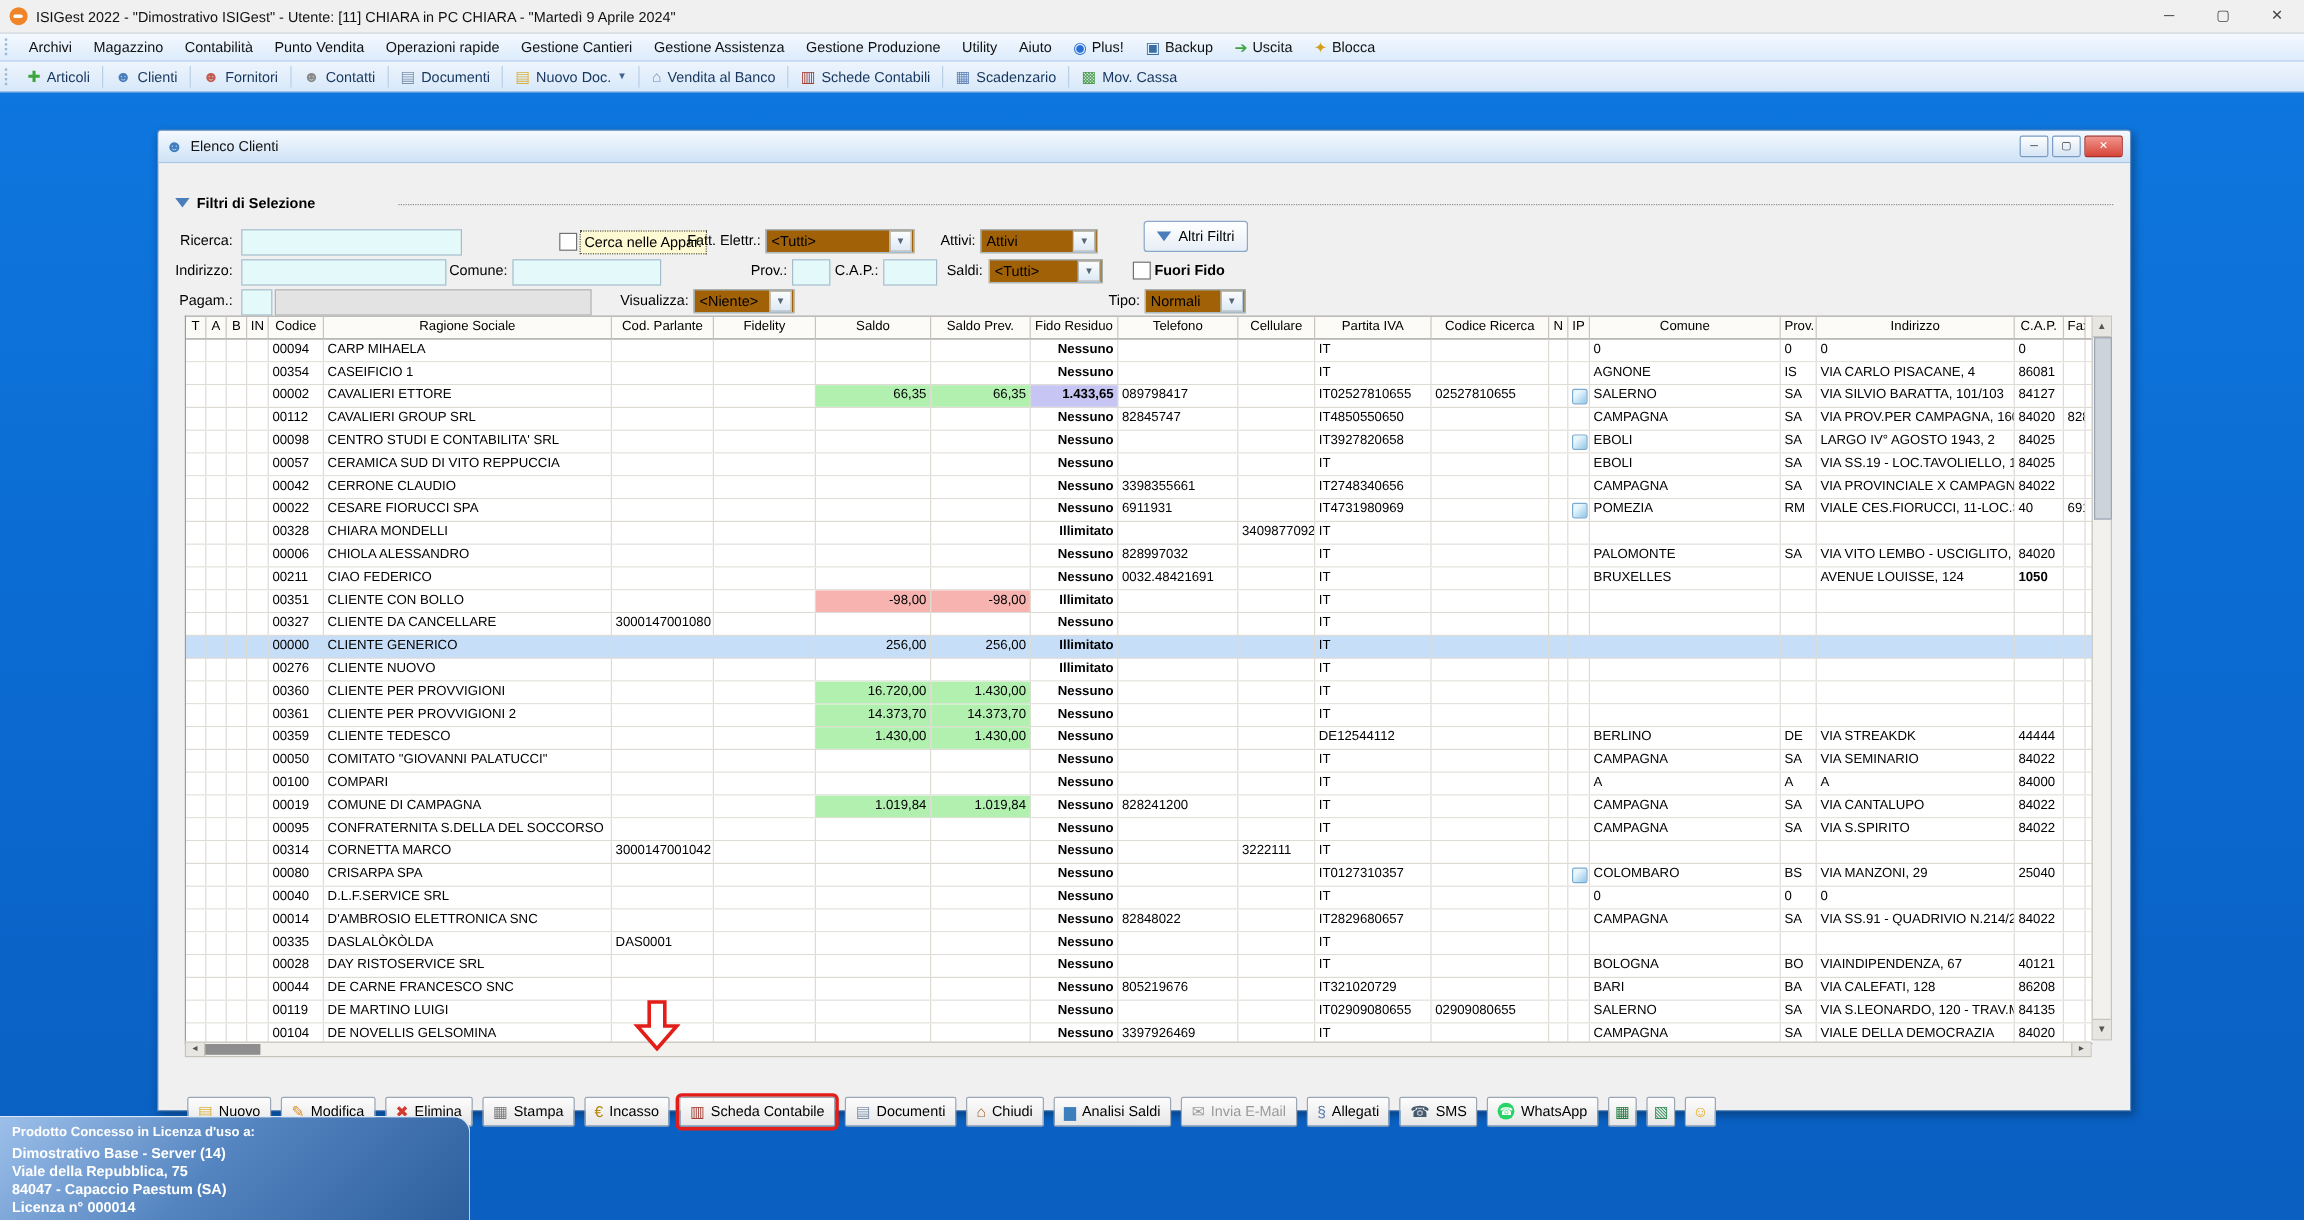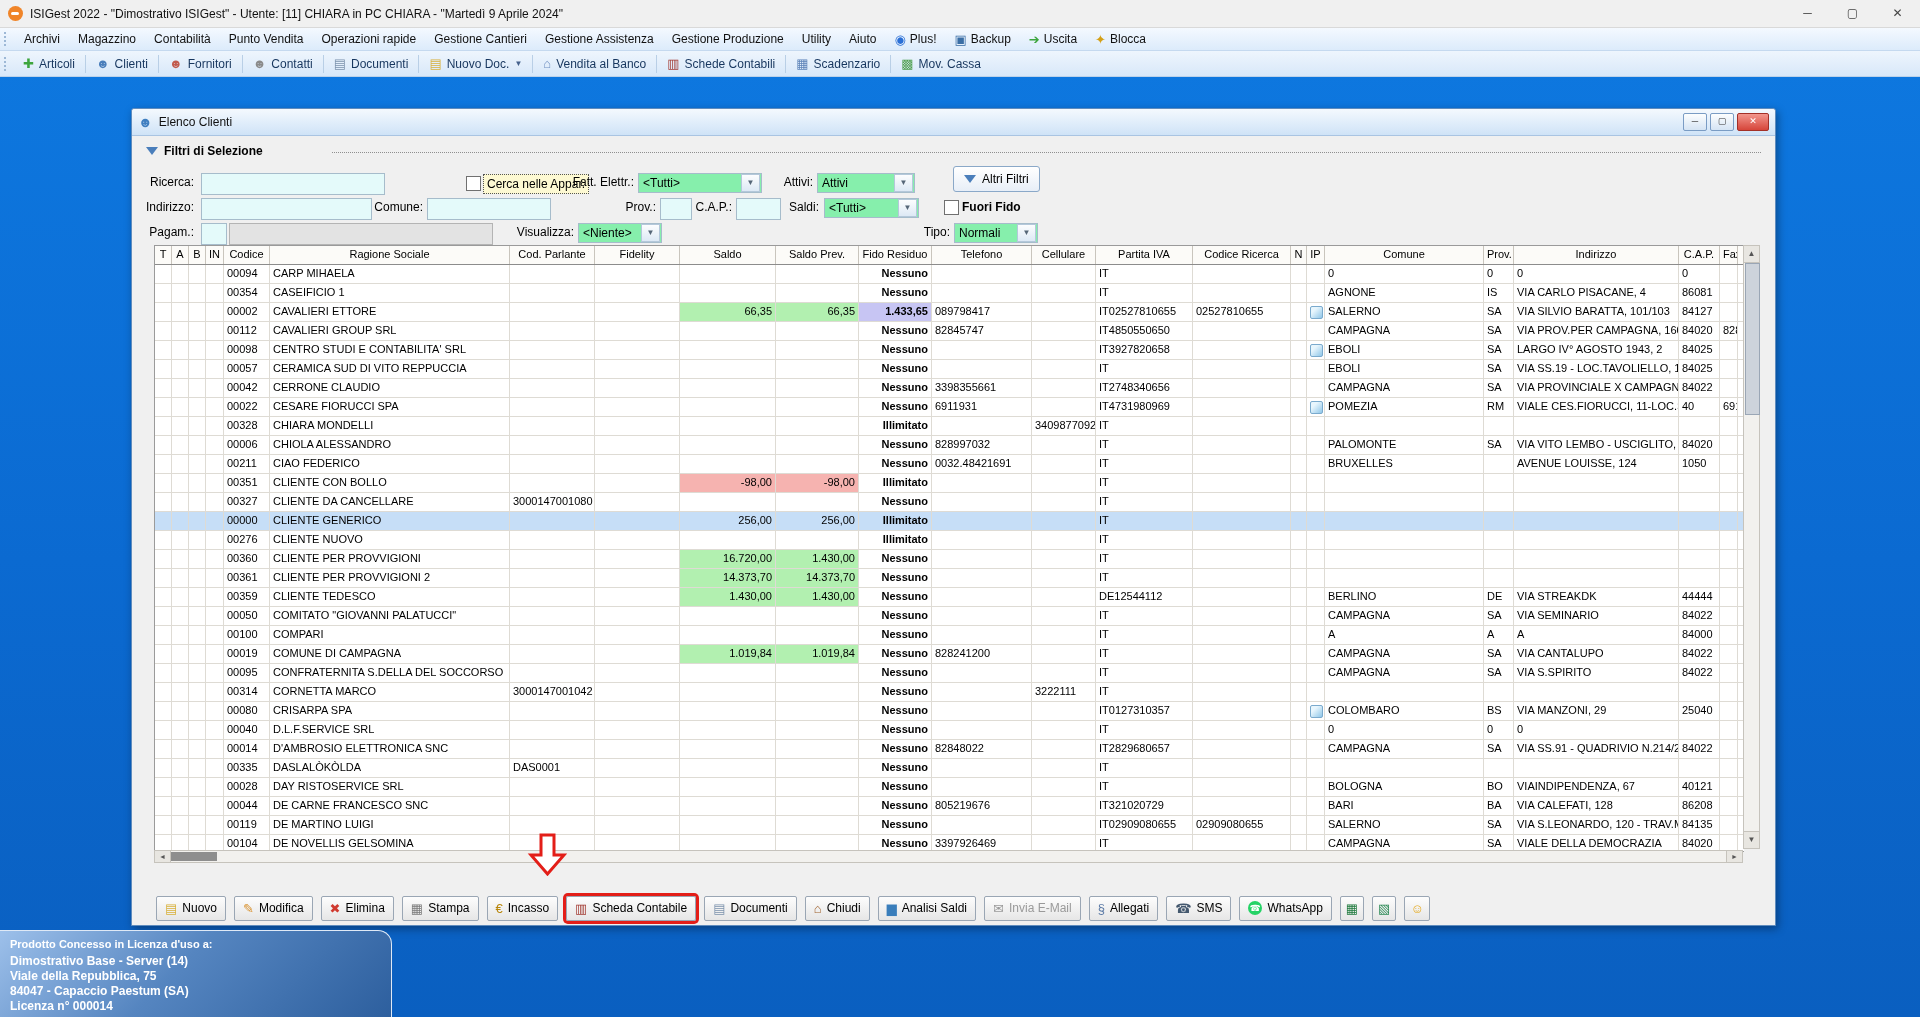--- a/index.html
+++ b/index.html
@@ -29,29 +29,29 @@
   .window{position:absolute;left:131px;top:108px;width:1643px;height:816px;
     background:#f0f0f0;border:1px solid #5f8cbe;border-radius:3px 3px 0 0;box-shadow:2px 3px 8px rgba(0,0,0,.35);}
   .wtitle{height:26px;background:linear-gradient(180deg,#f4f9fe,#cfe3f7);border-bottom:1px solid #a9c4e2;
     border-radius:3px 3px 0 0;display:flex;align-items:center;padding:0 6px;}
   .wtitle .wico{font-size:14px;color:#3f7ec0;margin-right:6px;}
   .wtitle .wtext{font-size:12px;color:#111;}
   .wbtns{margin-left:auto;display:flex;gap:3px;}
   .wbtn{width:22px;height:16px;border:1px solid #7a9cc4;border-radius:2px;
     background:linear-gradient(180deg,#fdfefe,#d5e4f4);text-align:center;line-height:15px;font-size:9px;color:#333;}
   .wbtn.close{width:30px;background:linear-gradient(180deg,#f2968d,#d6453a);color:#fff;border-color:#a33028;}
-  .wbody{position:relative;height:789px;}
+  .wbody{position:relative;height:789px;margin-top:18px;}
   
   .fsection{position:absolute;left:14px;top:8px;display:flex;align-items:center;gap:6px;font-weight:bold;}
   .funnel{width:0;height:0;border-left:6px solid transparent;border-right:6px solid transparent;border-top:8px solid #4a7ebb;}
   .dots{position:absolute;top:16px;left:200px;right:14px;border-top:1px dotted #8f8f8f;}
   .flabel{position:absolute;text-align:right;height:20px;line-height:20px;white-space:nowrap;}
   .finput{position:absolute;height:18px;background:#e4fafa;border:1px solid #a6bccb;}
   .finput.gray{background:#e3e3e3;border-color:#b4b4b4;}
-  .fselect{position:absolute;height:18px;background:#86efac;border:1px solid #a6bccb;display:flex;align-items:center;}
+  .fselect{position:absolute;height:18px;background:#a16207;border:1px solid #a6bccb;display:flex;align-items:center;}
   .fselect .sval{flex:1;padding-left:4px;line-height:18px;}
   .fselect .sarr{width:17px;height:16px;margin:1px;background:linear-gradient(180deg,#fcfdfe,#dde9f5);
     border:1px solid #b4c8da;text-align:center;line-height:15px;font-size:8px;color:#567;}
   .cbox{position:absolute;width:13px;height:13px;background:#fff;border:1px solid #707070;}
   .cblabel{position:absolute;height:18px;line-height:18px;white-space:nowrap;}
   .hl-yellow{background:#fdf9d2;border:1px dotted #555;padding:0 3px;}
   .bold{font-weight:bold;}
   .fbutton{position:absolute;height:24px;background:linear-gradient(180deg,#ffffff,#e7eef7);
     border:1px solid #8aa8c8;border-radius:3px;display:flex;align-items:center;gap:6px;padding:0 10px;}
   
@@ -578,21 +578,21 @@
               <div class="gcell fido" style="width: 73px;">Nessuno</div>
               <div class="gcell" style="width: 100px;">0032.48421691</div>
               <div class="gcell" style="width: 64px;"></div>
               <div class="gcell" style="width: 97px;">IT</div>
               <div class="gcell" style="width: 98px;"></div>
               <div class="gcell" style="width: 16px;"></div>
               <div class="gcell" style="width: 18px;"></div>
               <div class="gcell" style="width: 159px;">BRUXELLES</div>
               <div class="gcell" style="width: 30px;"></div>
               <div class="gcell" style="width: 165px;">AVENUE LOUISSE, 124</div>
-              <div class="gcell" style="width: 41px;">1050</div>
+              <div class="gcell" style="width: 41px; font-weight: bold;">1050</div>
               <div class="gcell" style="width: 18px;"></div>
             </div>
             <div class="grow">
               <div class="gcell" style="width: 17px;"></div>
               <div class="gcell" style="width: 17px;"></div>
               <div class="gcell" style="width: 17px;"></div>
               <div class="gcell" style="width: 18px;"></div>
               <div class="gcell" style="width: 46px;">00351</div>
               <div class="gcell" style="width: 240px;">CLIENTE CON BOLLO</div>
               <div class="gcell" style="width: 85px;"></div>

